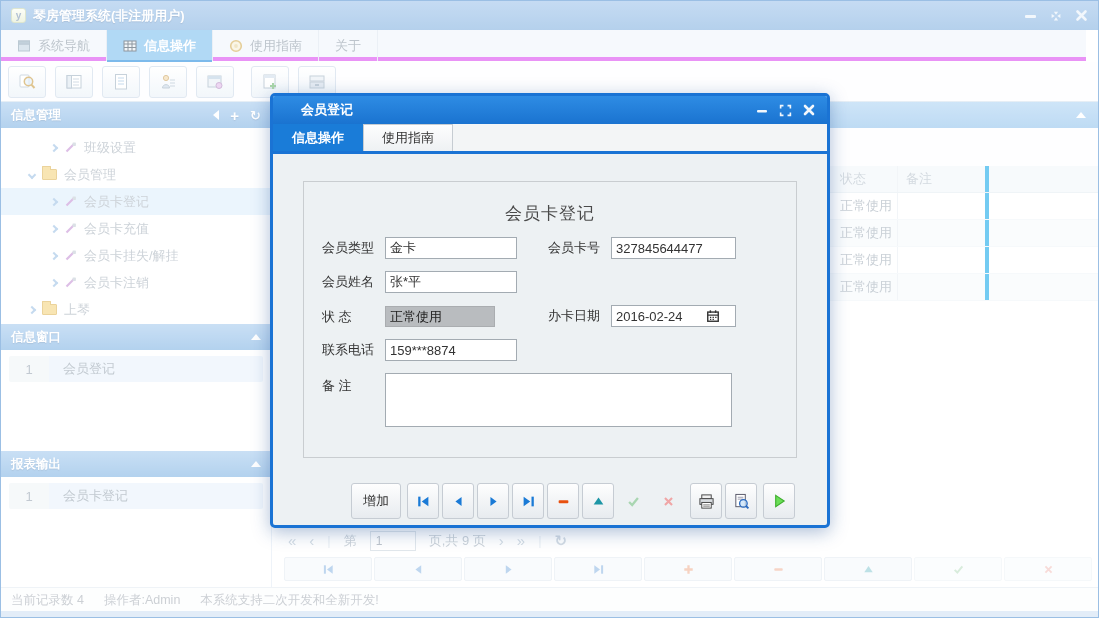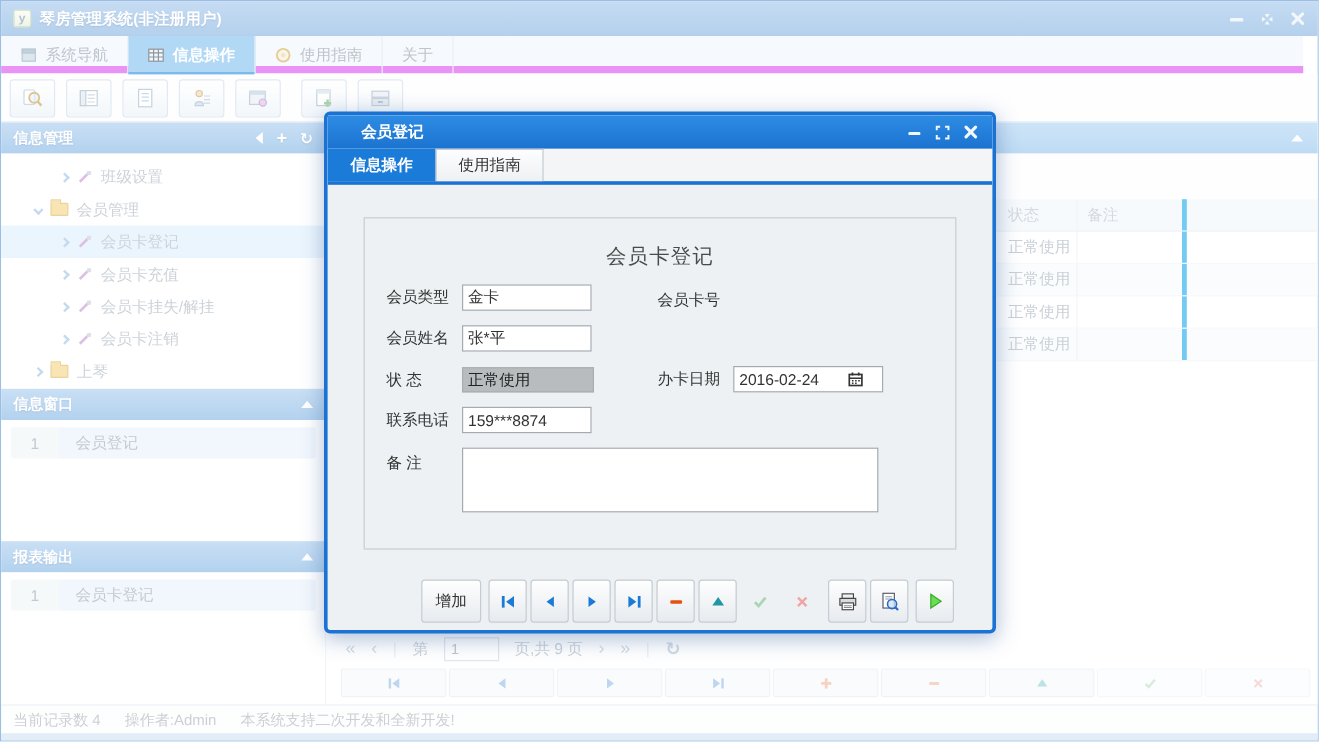--- a/index.html
+++ b/index.html
@@ -7,21 +7,21 @@
   #window { position:relative; width:1099px; height:618px; background:#fff; border:1px solid #9bbfe4; overflow:hidden; }
 
   
   .titlebar { position:absolute; left:0; top:0; right:0; height:29px; background:linear-gradient(180deg,#9cc2ea,#7fafdf); display:flex; align-items:center; padding:0 10px; }
   .app-icon { width:15px; height:15px; border-radius:3px; background:linear-gradient(180deg,#fbfdf2,#e3ecce); border:1px solid #c6d4ae; margin-right:7px; font-size:10px; color:#7a93b5; text-align:center; line-height:13px; font-weight:bold; }
   .app-title { color:#fff; font-weight:bold; font-size:13px; text-shadow:0 1px 1px rgba(60,90,130,.35); }
   .win-ctrls { margin-left:auto; display:flex; gap:12px; align-items:center; }
   .win-ctrls svg { display:block; }
 
   
-  .maintabs { position:absolute; left:0; top:29px; right:12px; height:31px; background:#eff5fb; display:flex; border-bottom:6px solid #d946ef; }
+  .maintabs { position:absolute; left:0; top:29px; right:12px; height:31px; background:#eff5fb; display:flex; border-bottom:4px solid #d946ef; }
   .mtab { height:31px; display:flex; align-items:center; gap:7px; padding:0 16px; font-size:13px; color:#8d9aa7; border-right:1px solid #dce6f0; position:relative; }
   .mtab.active { background:#79bdee; color:#fff; font-weight:bold; }
   .mtab.active::after { content:""; position:absolute; left:0; right:0; bottom:-2px; height:3px; background:#1f88dd; }
   .mtab svg { display:block; }
 
   
   .toolbar { position:absolute; left:0; top:61px; right:0; height:40px; background:#fdfeff; border-bottom:1px solid #d5e2ee; display:flex; align-items:center; padding-left:7px; gap:9px; }
   .tbtn { width:38px; height:32px; border:1px solid #ccdae8; border-radius:3px; background:linear-gradient(180deg,#ffffff,#e9f1f8); display:flex; align-items:center; justify-content:center; }
   .tbtn.gapped { margin-left:8px; }
   .tbtn svg { display:block; }
@@ -101,21 +101,21 @@
 
   .dbody { padding:27px 30px 0 30px; }
   .fpanel { border:1px solid #c9cdd0; height:277px; }
   .ftitle { text-align:center; margin-top:20px; font-size:17px; color:#4a4a4a; letter-spacing:1px; }
   .frow { display:flex; align-items:flex-end; margin:12px 0 0 18px; }
   .frow:first-of-type { margin-top:14px; }
   .fcell { display:flex; align-items:center; width:226px; }
   .fcell2 { display:flex; align-items:center; }
   .flabel { width:63px; font-size:13px; color:#333; flex:0 0 63px; }
   .fin { height:22px; border:1px solid #a3abb2; font-size:13px; color:#333; padding:0 4px; background:#fff; }
-  .w120 { width:108px; } .w125 { width:125px; }
+  .w120 { width:132px; } .w125 { width:125px; }
   .statusbox { width:110px; height:21px; background:#b9bcbf; border:1px solid #aaadb0; font-size:13px; color:#222; line-height:19px; padding-left:4px; }
   .datewrap { position:relative; width:113px; }
   .datewrap input { width:125px; padding-right:20px; }
   .datewrap svg { position:absolute; right:4px; top:4px; }
   .fremark { width:347px; height:54px; border:1px solid #a3abb2; background:#fff; resize:none; font-size:13px; padding:3px 4px; color:#333; }
 
   .dfooter { display:flex; align-items:center; margin:25px 0 0 48px; gap:3px; }
   .dbtn { height:36px; width:32px; border:1px solid #c6ccd3; border-radius:3px; background:linear-gradient(180deg,#fefefe,#e7ebef); display:flex; align-items:center; justify-content:center; }
   .dbtn.txt { width:50px; font-size:13px; color:#333; }
   .dbtn.flat { border-color:transparent; background:transparent; }
@@ -487,20 +487,21 @@
       <div class="fpanel">
         <div class="ftitle">会员卡登记</div>
 
         <div class="frow">
           <span class="fcell">
             <span class="flabel">会员类型</span>
             <input class="fin w120" value="金卡" style="">
           </span>
           <span class="fcell2">
             <span class="flabel">会员卡号</span>
+            <input class="fin w125" value="327845644477" style="">
           </span>
         </div>
 
         <div class="frow">
           <span class="fcell">
             <span class="flabel">会员姓名</span>
             <input class="fin w120" value="张*平" style="">
           </span>
         </div>
 

